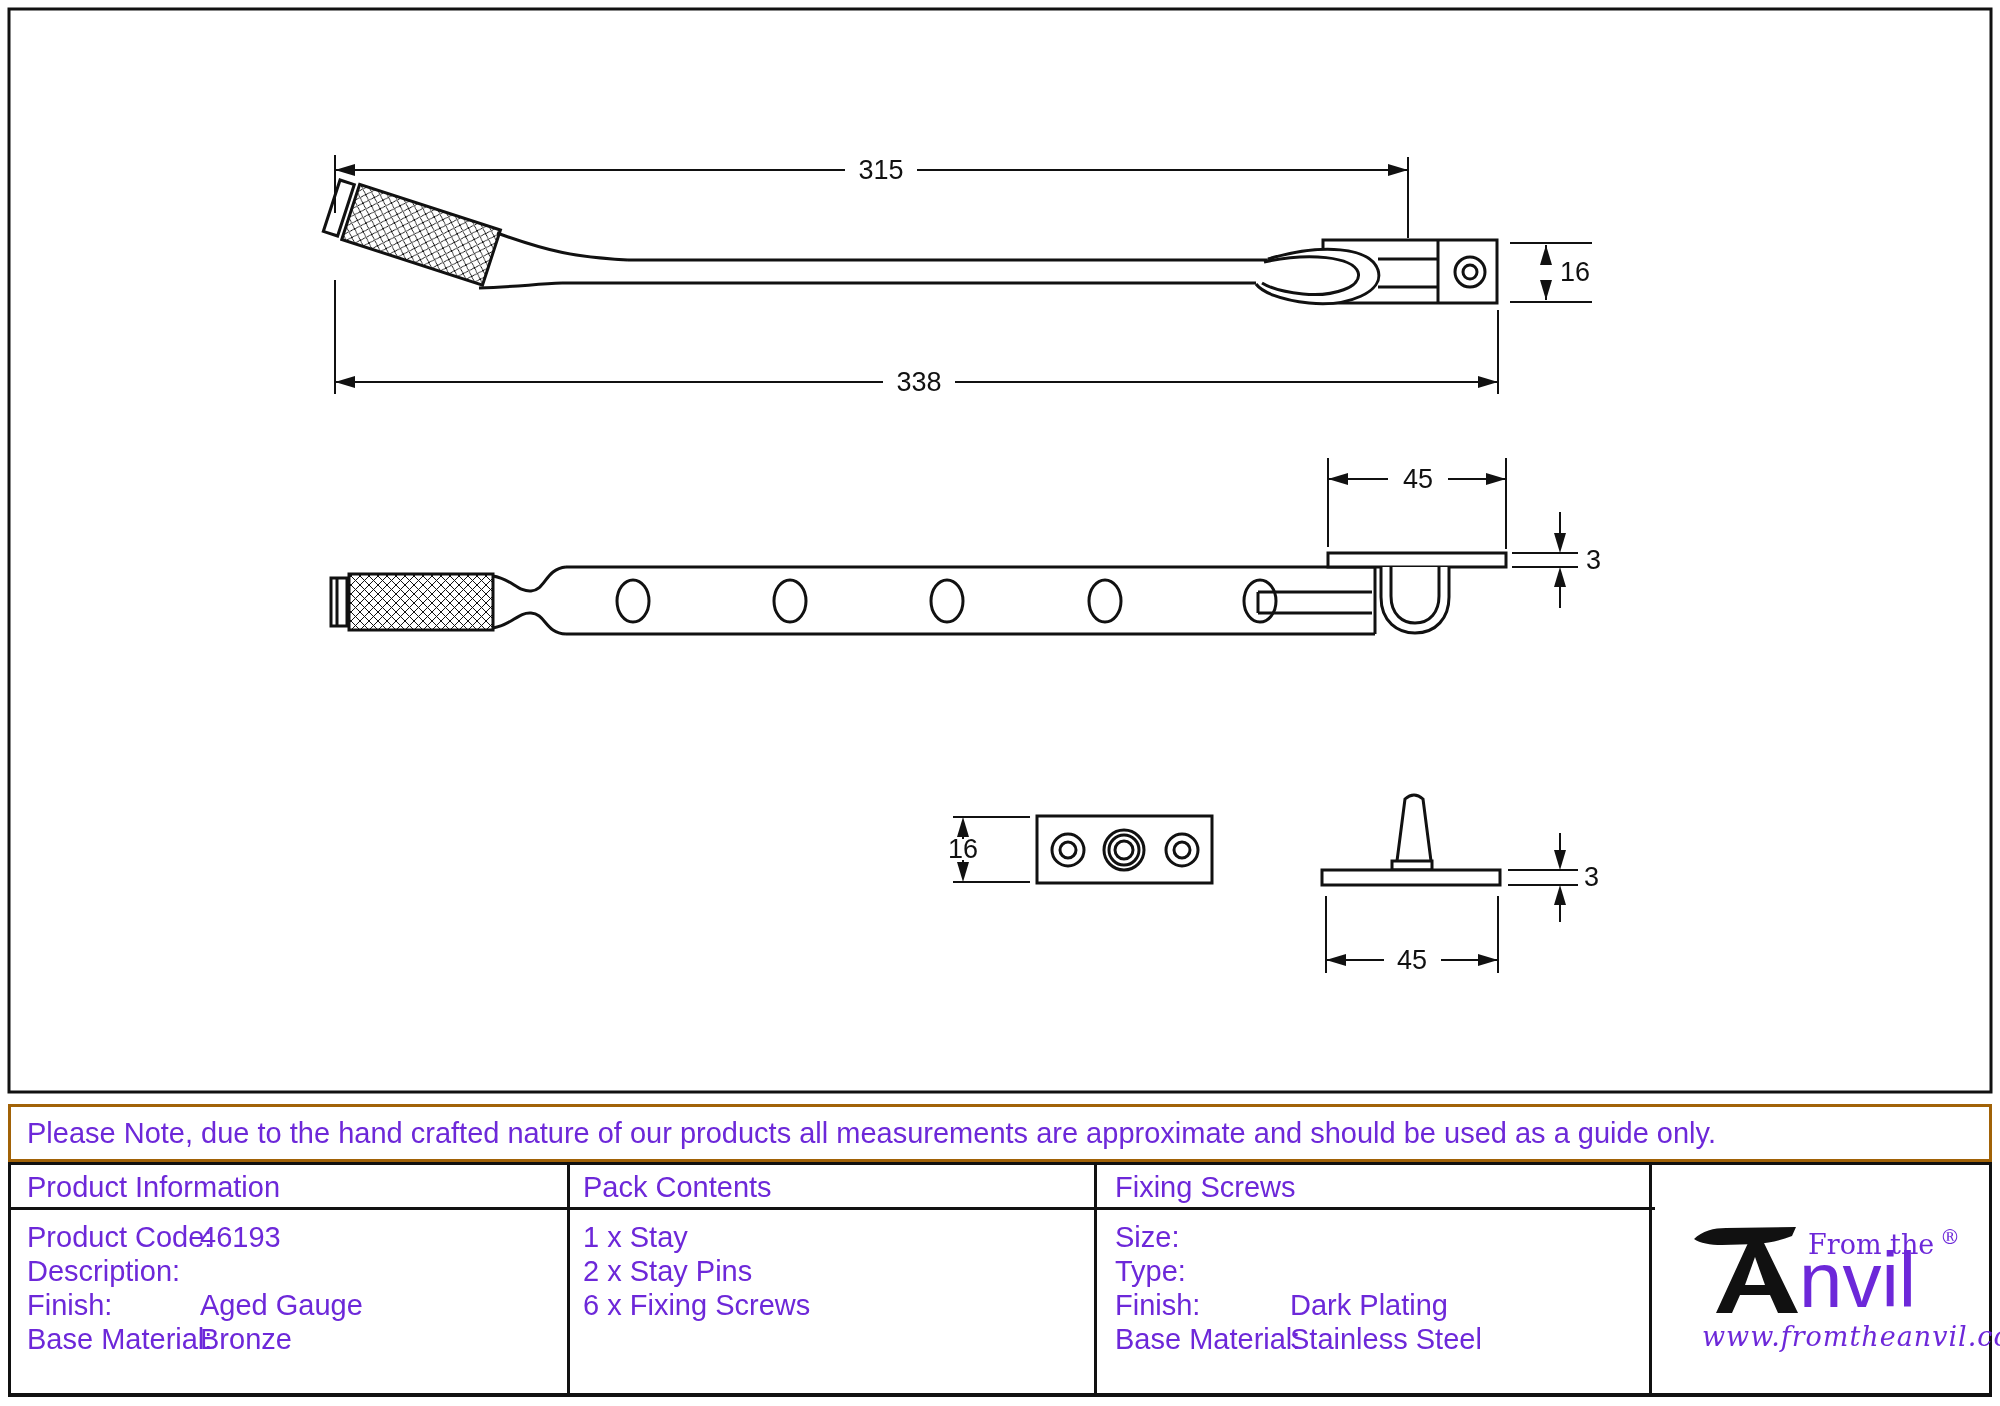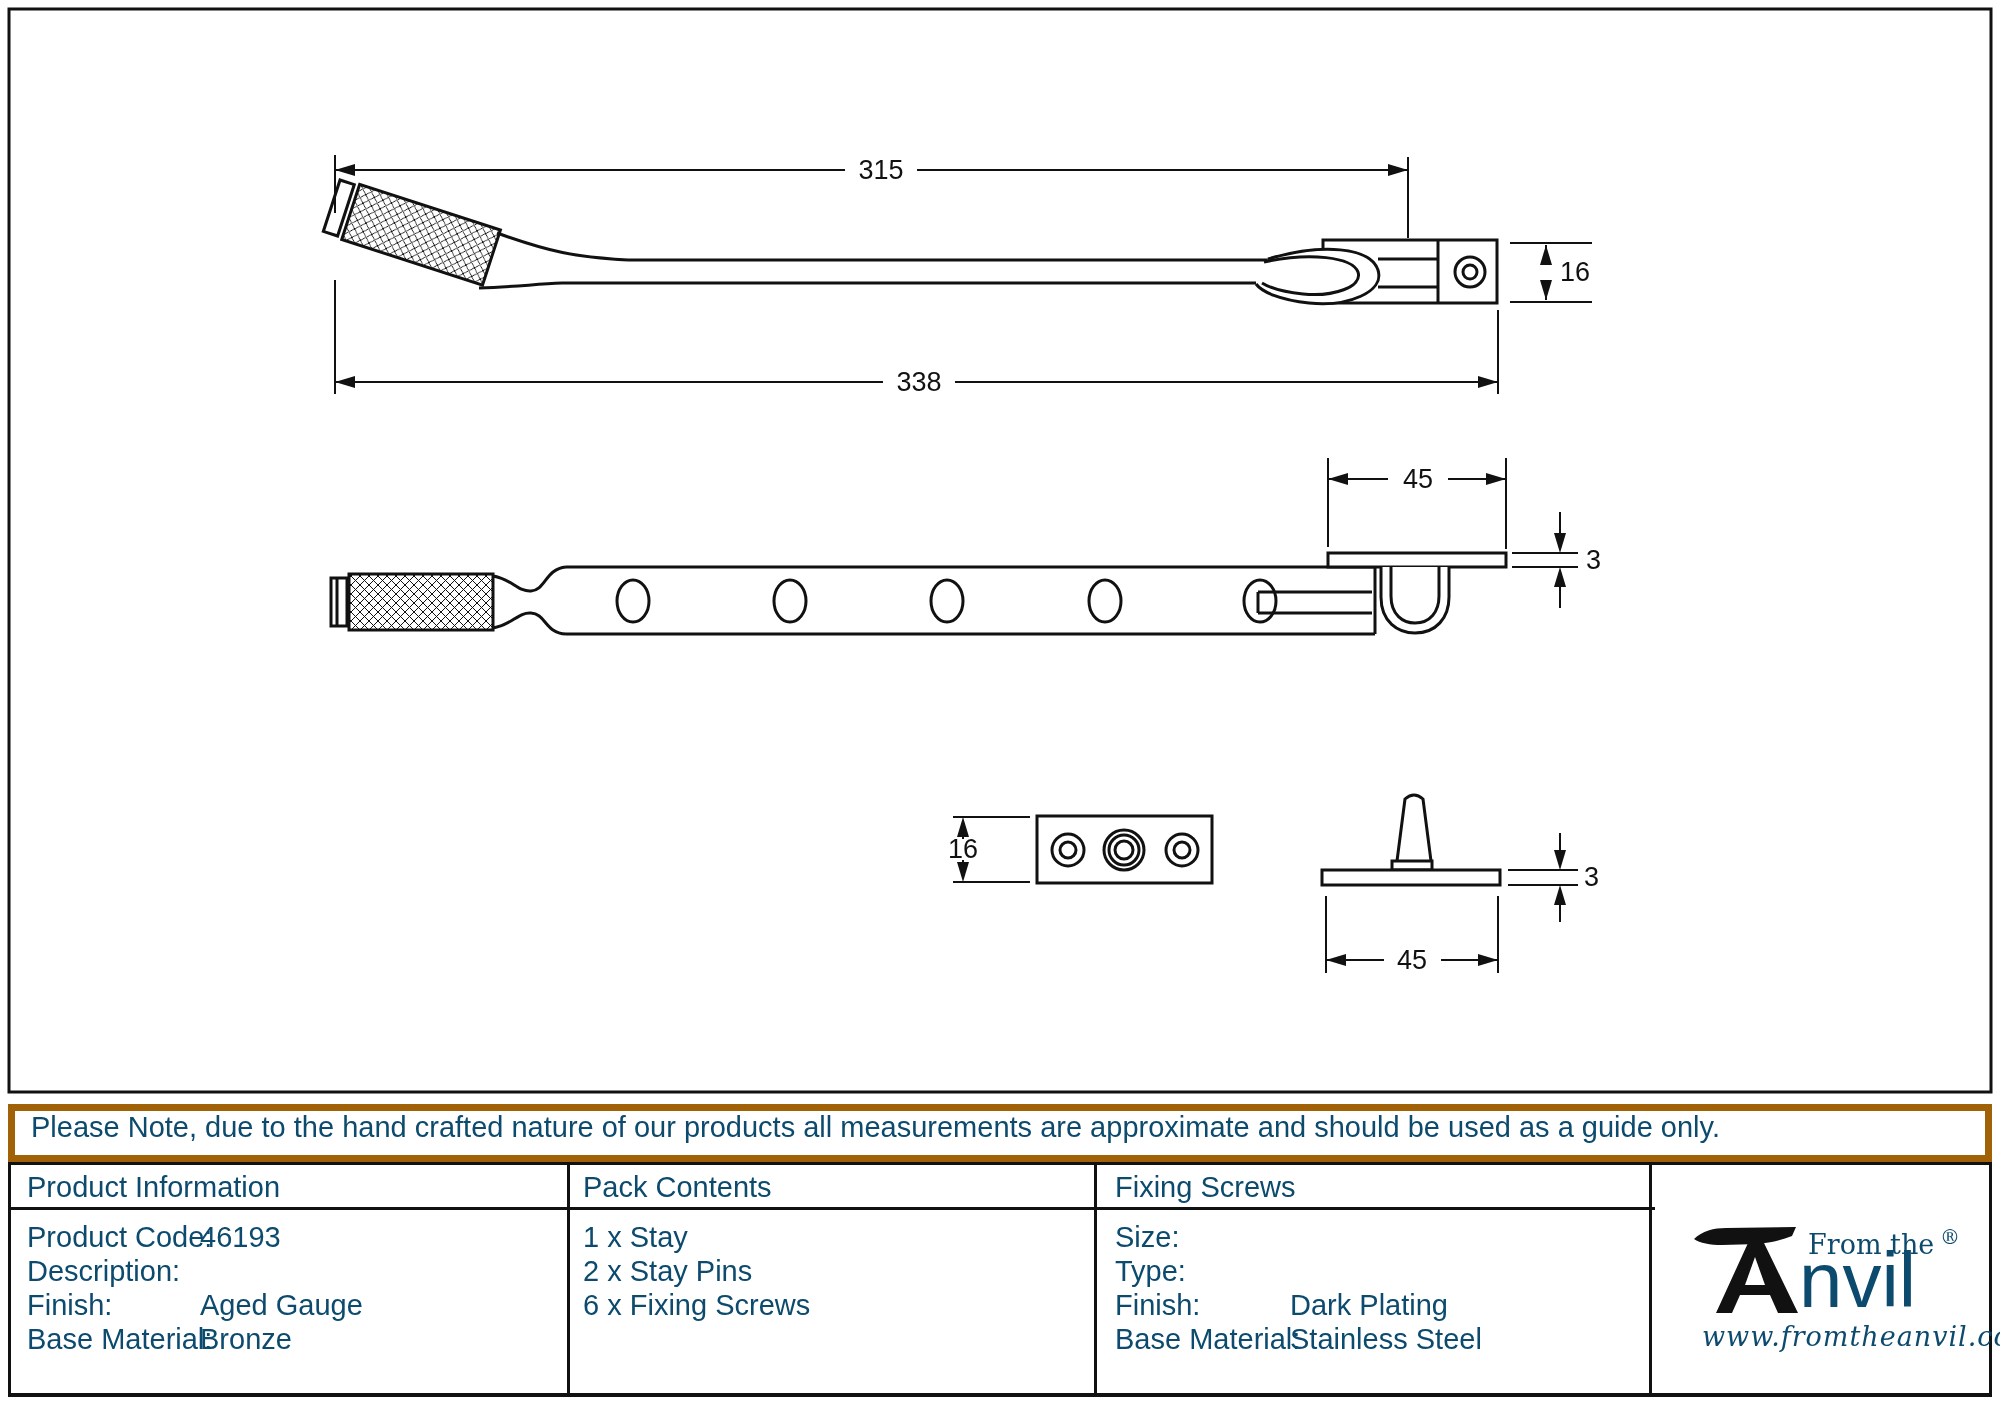--- a/index.html
+++ b/index.html
@@ -1,22 +1,22 @@
 <!DOCTYPE html>
 <html><head>
 <meta charset="utf-8">
 <style>
   html,body{margin:0;padding:0;background:#fff;}
   .page{position:relative;width:2000px;height:1406px;background:#ffffff;
-        font-family:"Liberation Sans", sans-serif;color:#0c4a6e;overflow:hidden;}
+        font-family:"Liberation Sans", sans-serif;color:#6d28d9;overflow:hidden;}
   .abs{position:absolute;}
   svg text{font-family:"Liberation Sans", sans-serif;fill:#111;}
   
   .note-bar{position:absolute;left:8px;top:1104px;width:1984px;height:58px;
-            border:7px solid #a16207;box-sizing:border-box;display:flex;align-items:flex-start;
+            border:3px solid #a16207;box-sizing:border-box;display:flex;align-items:center;
             padding-left:16px;font-size:29px;}
   
   .spec-table{position:absolute;left:8px;top:1162px;width:1984px;height:235px;
               border:3px solid #111;border-bottom-width:4px;box-sizing:border-box;}
   .vdiv{position:absolute;top:0;width:3px;height:100%;background:#111;}
   .hdr-line{position:absolute;left:0;top:42px;width:1644px;height:3px;background:#111;}
   .cell-text{position:absolute;height:36px;line-height:36px;font-size:29px;white-space:nowrap;}
   .hdr-text{font-size:29px;}
   
   .logo-cell{position:absolute;left:1641px;top:0;width:337px;height:100%;}

